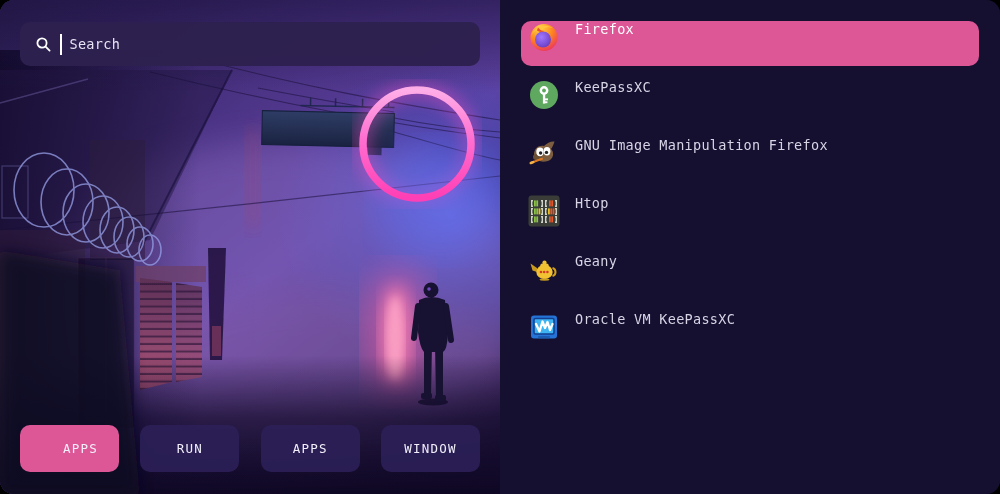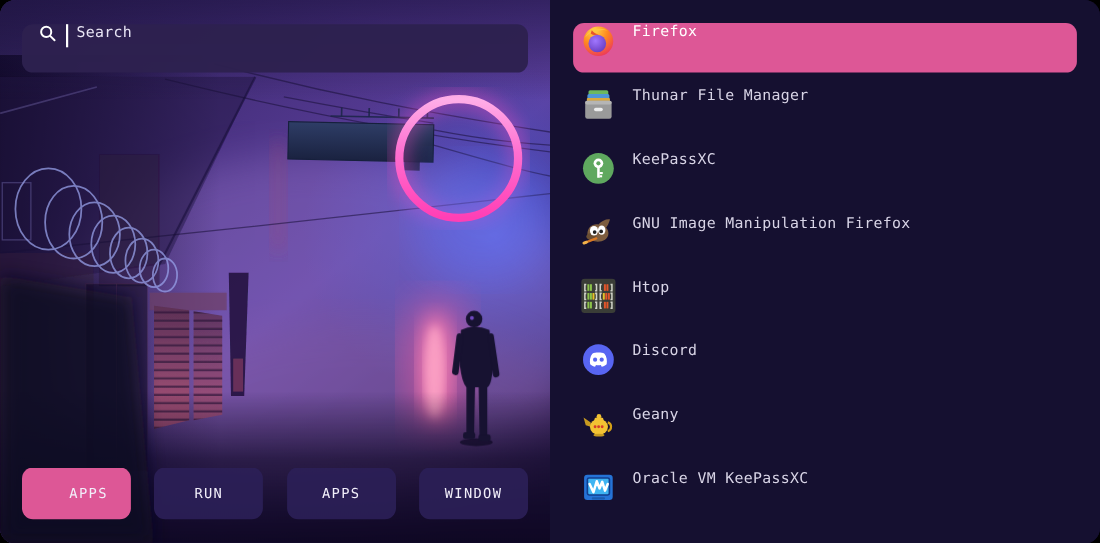--- a/index.html
+++ b/index.html
@@ -2,21 +2,21 @@
 <html><head>
 <meta charset="utf-8">
 <style>
   html,body{margin:0;padding:0;background:#000;width:1000px;height:494px;overflow:hidden;
     font-family:"DejaVu Sans Mono", monospace;}
   .window{position:relative;width:1000px;height:494px;border-radius:14px;overflow:hidden;display:flex;background:#151030;}
   
   .left-panel{position:relative;width:500px;height:494px;flex:0 0 500px;background:#32245c;overflow:hidden;}
   .wallpaper{position:absolute;left:0;top:0;width:500px;height:494px;display:block;}
   .search-bar{position:absolute;left:20px;top:22px;width:460px;height:44px;box-sizing:border-box;
-    background:rgba(45,33,80,.97);border-radius:10px;display:flex;align-items:flex-start;padding:0 15px;gap:8px;cursor:text;}
+    background:rgba(45,33,80,.97);border-radius:10px;display:flex;align-items:center;padding:0 15px;gap:8px;cursor:text;}
   .search-bar .sicon{flex:0 0 17px;height:17px;}
   .caret{width:1.5px;height:21px;background:#fff;}
   .placeholder{color:#e9e5f5;font-size:13.5px;letter-spacing:.3px;}
   .tabs{position:absolute;left:0;bottom:0;width:100%;height:69px;box-sizing:border-box;
     display:flex;justify-content:space-between;align-items:flex-start;padding:0 20px;}
   .tab{width:99px;height:47px;border:none;border-radius:10px;background:rgba(43,32,87,.92);
     color:#f2effa;font-family:"DejaVu Sans Mono",monospace;font-size:12.5px;letter-spacing:1.2px;cursor:pointer;}
   .tab.active{background:#dd5796;padding-left:28px;}
   
   .right-panel{position:relative;width:500px;height:494px;flex:0 0 500px;background:#151030;
@@ -213,33 +213,20 @@
           </defs>
           <circle cx="16" cy="16.5" r="13.5" fill="url(#fxO)"></circle>
           <circle cx="15" cy="18.5" r="8" fill="url(#fxG)"></circle>
           <path d="M4,13 C7,5.5 17,3 25,7 C20,5.5 16,6.5 13.5,9 C10.5,7.5 7,9.5 4,13 Z" fill="#ffc63f" opacity="0.95"></path>
           <path d="M10,6.5 C12,9 14,10 16.5,10 C13.5,11.5 11,11 9,9.5 Z" fill="#e8542c"></path>
         </svg>
       </span>
       <span class="app-label">Firefox</span>
     </div>
 
-    <div class="app-row">
-      <span class="app-icon">
-        <svg viewBox="0 0 32 32" width="32" height="32">
-          <rect x="7" y="3" width="18" height="5" rx="1.5" fill="#6cb860"></rect>
-          <rect x="6" y="6.5" width="20" height="5" rx="1.5" fill="#4f96d8"></rect>
-          <rect x="5.5" y="10" width="21" height="4" rx="1" fill="#d8a840"></rect>
-          <rect x="4" y="12.5" width="24" height="16.5" rx="2" fill="#9a9a9a"></rect>
-          <rect x="4" y="12.5" width="24" height="3.5" rx="1.5" fill="#b5b5b5"></rect>
-          <rect x="12" y="19" width="8" height="3.2" rx="1.6" fill="#ececec"></rect>
-        </svg>
-      </span>
-      <span class="app-label">Thunar File Manager</span>
-    </div>
 
     <div class="app-row">
       <span class="app-icon">
         <svg viewBox="0 0 32 32" width="32" height="32">
           <circle cx="16" cy="16" r="14" fill="#5fa85f"></circle>
           <circle cx="16" cy="11.5" r="4.4" fill="#ffffff"></circle>
           <circle cx="16" cy="11.5" r="1.9" fill="#5fa85f"></circle>
           <rect x="14.9" y="15" width="2.3" height="9.6" fill="#ffffff"></rect>
           <rect x="17" y="19.4" width="3" height="1.9" fill="#ffffff"></rect>
           <rect x="17" y="22.3" width="2.4" height="1.9" fill="#ffffff"></rect>
@@ -296,31 +283,20 @@
             <rect x="6" y="21.4" width="1.8" height="6" fill="#8bc34a"></rect>
               <rect x="8.3" y="21.4" width="1.8" height="6" fill="#8bc34a"></rect>
             <rect x="21" y="21.4" width="1.8" height="6" fill="#e2562b"></rect>
               <rect x="23.3" y="21.4" width="1.8" height="6" fill="#e2562b"></rect>
           </g>
         </svg>
       </span>
       <span class="app-label">Htop</span>
     </div>
 
-    <div class="app-row">
-      <span class="app-icon">
-        <svg viewBox="0 0 32 32" width="32" height="32">
-          <circle cx="16" cy="16" r="14" fill="#5865F2"></circle>
-          <path d="M10.5,10.5 C13,9.2 19,9.2 21.5,10.5 C23.6,13 24.1,16.6 23.5,20.2 C21.8,21.6 20.4,22.2 19,22.5 L18.2,20.8 C17,21.2 15,21.2 13.8,20.8 L13,22.5 C11.6,22.2 10.2,21.6 8.5,20.2 C7.9,16.6 8.4,13 10.5,10.5 Z" fill="#ffffff"></path>
-          <circle cx="13" cy="16" r="1.9" fill="#5865F2"></circle>
-          <circle cx="19" cy="16" r="1.9" fill="#5865F2"></circle>
-        </svg>
-      </span>
-      <span class="app-label">Discord</span>
-    </div>
 
     <div class="app-row">
       <span class="app-icon">
         <svg viewBox="0 0 32 32" width="32" height="32">
           <path d="M9,15 L2.5,10.5 L4.5,17.5 L9,19 Z" fill="#c79a20"></path>
           <ellipse cx="16.5" cy="19" rx="8.2" ry="7.2" fill="#f2c233"></ellipse>
           <rect x="12.3" y="10.5" width="8.4" height="4.5" rx="2" fill="#f2c233"></rect>
           <circle cx="16.5" cy="9.5" r="2.1" fill="#f2c233"></circle>
           <path d="M24.5,15 C28.5,16 28.5,22 24.5,23" fill="none" stroke="#d4a017" stroke-width="2"></path>
           <circle cx="13" cy="19" r="1.3" fill="#d43c2a"></circle>

